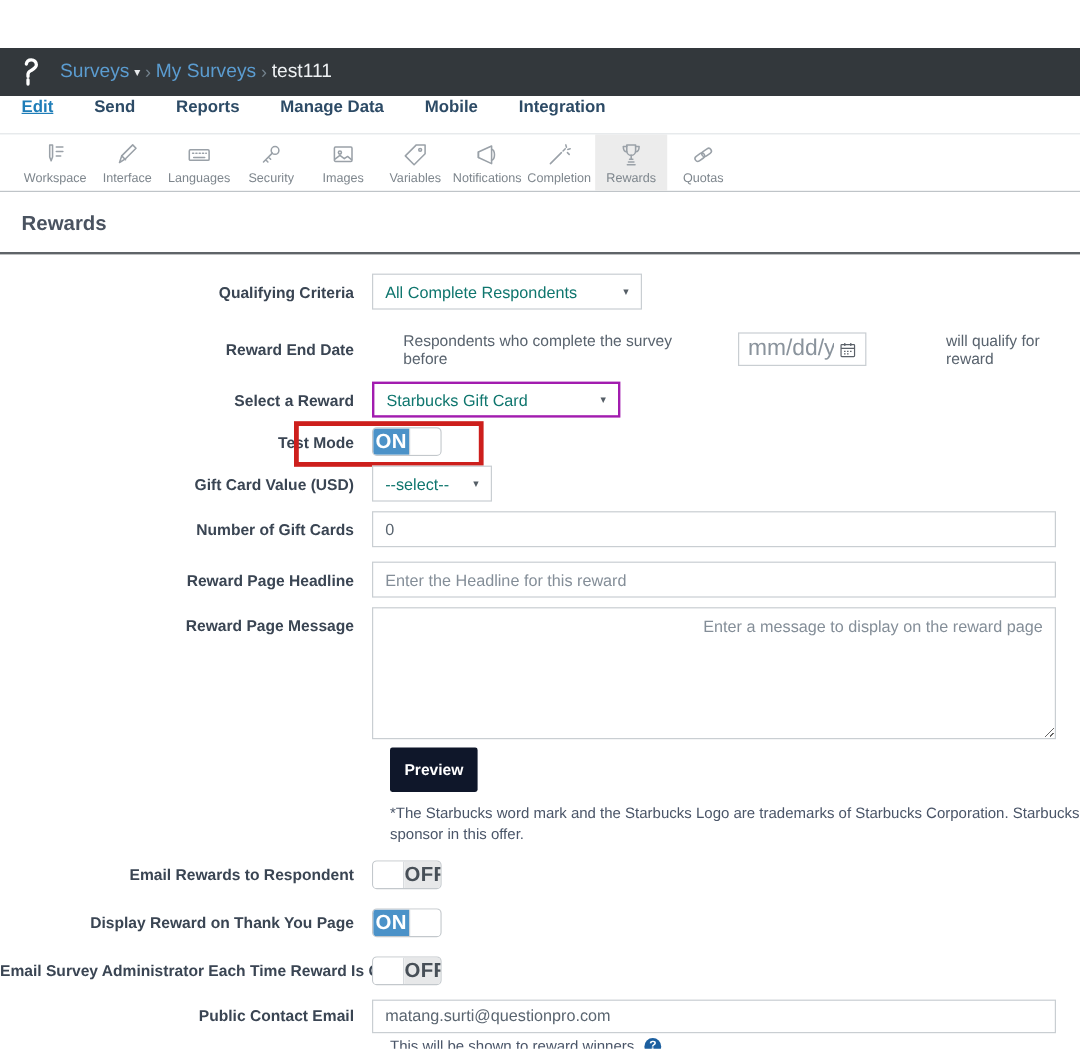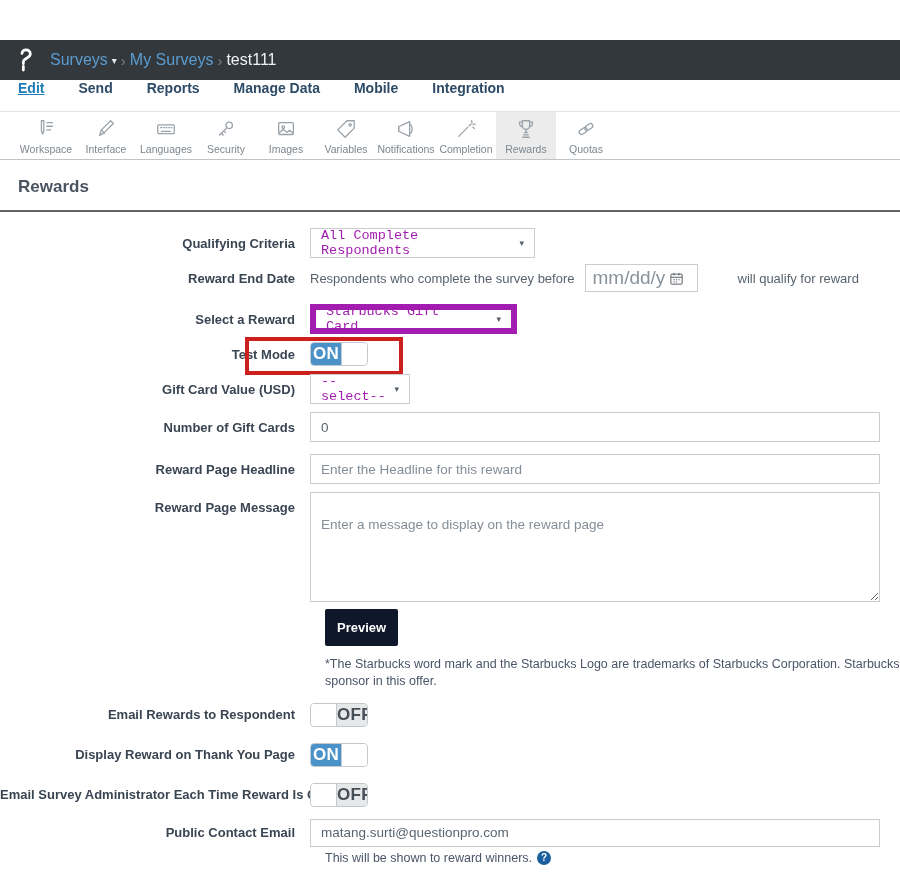--- a/index.html
+++ b/index.html
@@ -38,35 +38,35 @@
   
   .form { padding-top: 16px; }
   .frow { display: flex; align-items: center; margin-bottom: 8px; position: relative; }
   .flabel { width: 310px; flex-shrink: 0; text-align: right; padding-right: 15px;
     font-size: 13px; font-weight: bold; color: #3a4553; white-space: nowrap; }
   .ftext { font-size: 13px; color: #59636e; }
 
   .selectbox { height: 30px; background: #fff; border: 1px solid #c9ced2;
     display: flex; align-items: center; justify-content: space-between;
     padding: 0 10px; cursor: pointer; }
-  .selectbox .sval { font-size: 13.5px; color: #a21caf; font-family: Liberation Mono, monospace; }
+  .selectbox .sval { font-size: 13.5px; color: #0f766e; }
   .selectbox .scaret { font-size: 9px; color: #555e66; margin-left: 8px; }
-  .selectbox.focus { border: 6px solid #a21caf; gap: 25px; }
+  .selectbox.focus { border: 2px solid #a21caf; gap: 25px; }
 
   .date-box { width: 113px; height: 28px; border: 1px solid #c9ced2; background: #fff;
     display: flex; align-items: center; padding: 0 7px; margin: 0 12px 0 10px; }
   .date-box input { border: none; outline: none; width: 72px; font-size: 19px;
     color: #6f7984; font-family: "Liberation Sans", sans-serif; }
   .date-box input::placeholder { color: #8a939c; }
   .date-box svg { stroke: #5a6068; fill: none; stroke-width: 1.6; margin-left: 4px; cursor: pointer; }
 
   .tinput { height: 30px; width: 570px; border: 1px solid #c9ced2; padding: 0 10px;
     font-size: 13.5px; color: #5a6570; font-family: "Liberation Sans", sans-serif; outline: none; }
   .tinput::placeholder { color: #848e98; }
-  textarea.tinput { height: 110px; padding: 24px 10px; resize: both; }
+  textarea.tinput { height: 110px; padding: 8px 10px; resize: both; text-align: right; }
 
   .toggle { display: flex; width: 58px; height: 24px; border: 1px solid #c3c8cc;
     border-radius: 4px; background: #fff; overflow: hidden; cursor: pointer; }
   .toggle .seg { flex: 1; display: flex; align-items: center; justify-content: center;
     font-size: 17px; font-weight: bold; letter-spacing: .3px; }
   .toggle .knob { width: 26px; flex-shrink: 0; background: #fff; }
   .toggle.on .seg { background: #4b92c8; color: #fff; }
   .toggle.on .knob { border-left: 1px solid #c3c8cc; border-radius: 0 3px 3px 0; }
   .toggle.off .seg { background: #e7e8e9; color: #474f57; }
   .toggle.off .knob { border-right: 1px solid #c3c8cc; border-radius: 3px 0 0 3px; }
@@ -216,29 +216,29 @@
     </span>
     <span class="tlabel">Quotas</span>
   </div>
 </div>
 
 <h2 class="page-title">Rewards</h2>
 <hr class="title-hr">
 
 <div class="form">
 
-  <div class="frow" style="margin-bottom:6px;">
+  <div class="frow" style="margin-bottom:18px;">
     <span class="flabel">Qualifying Criteria</span>
     <div class="selectbox" style="width:225px;">
       <span class="sval">All Complete Respondents</span>
       <span class="scaret">▾</span>
     </div>
   </div>
 
-  <div class="frow" style="margin-bottom:12px;">
+  <div class="frow" style="margin-bottom:12px;gap:26px;">
     <span class="flabel">Reward End Date</span>
     <span class="ftext">Respondents who complete the survey before</span>
     <span class="date-box">
       <input type="text" placeholder="mm/dd/yyyy" style="">
       <svg width="15" height="15" viewBox="0 0 24 24">
           <rect x="3" y="5" width="18" height="16" rx="1"></rect>
           <path d="M3 10h18M8 3v4M16 3v4M7 14h2M11 14h2M15 14h2M7 17.5h2M11 17.5h2"></path>
         </svg>
     </span>
     <span class="ftext" style="margin-left:28px;">will qualify for reward</span>

